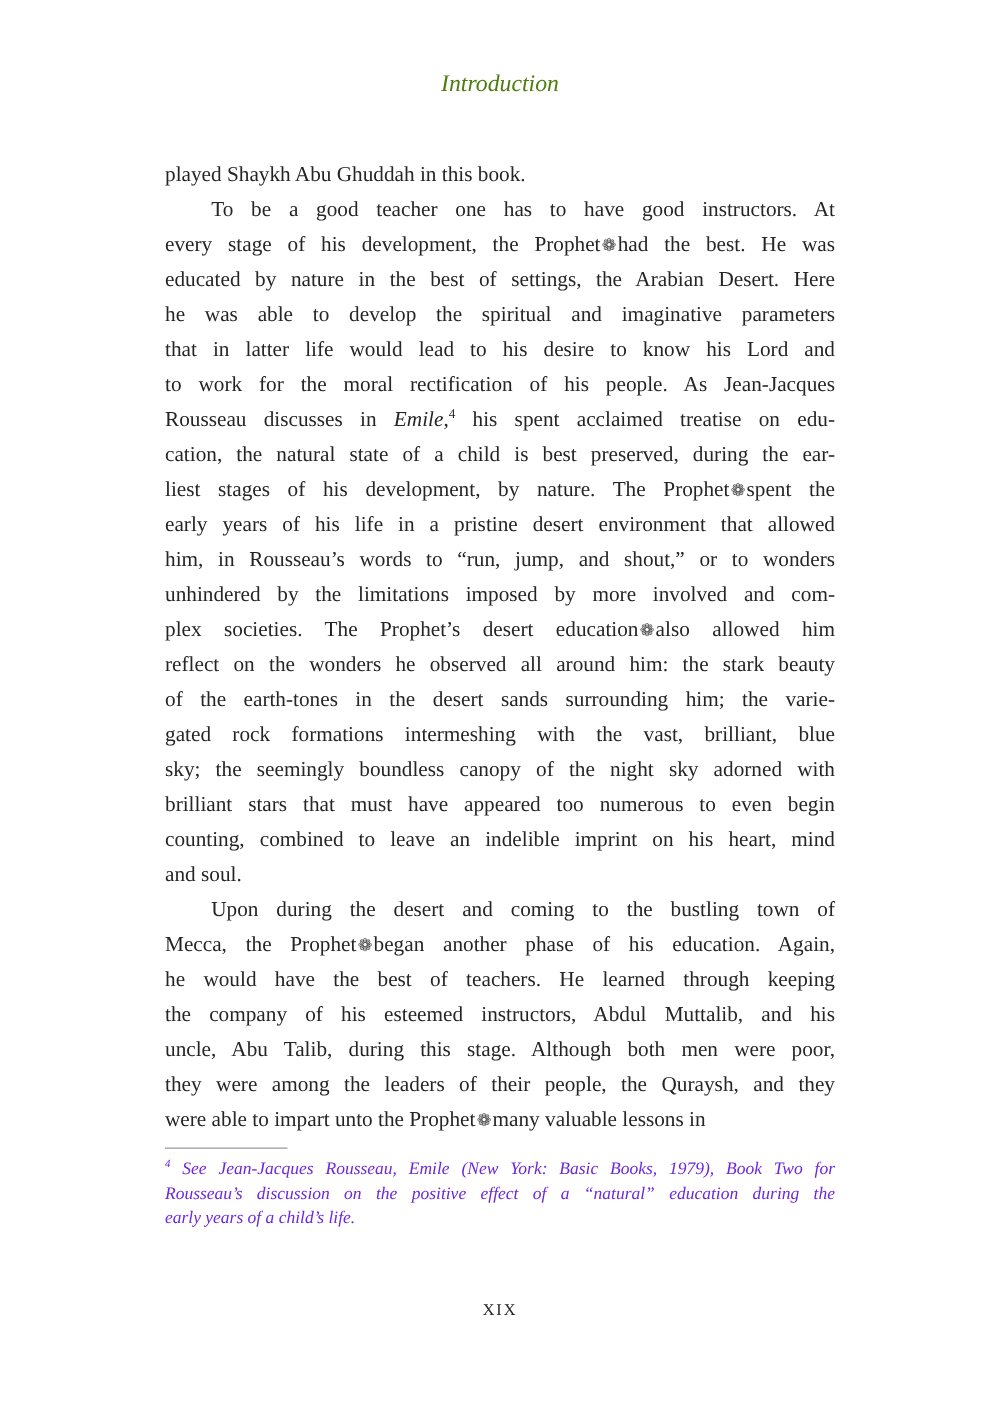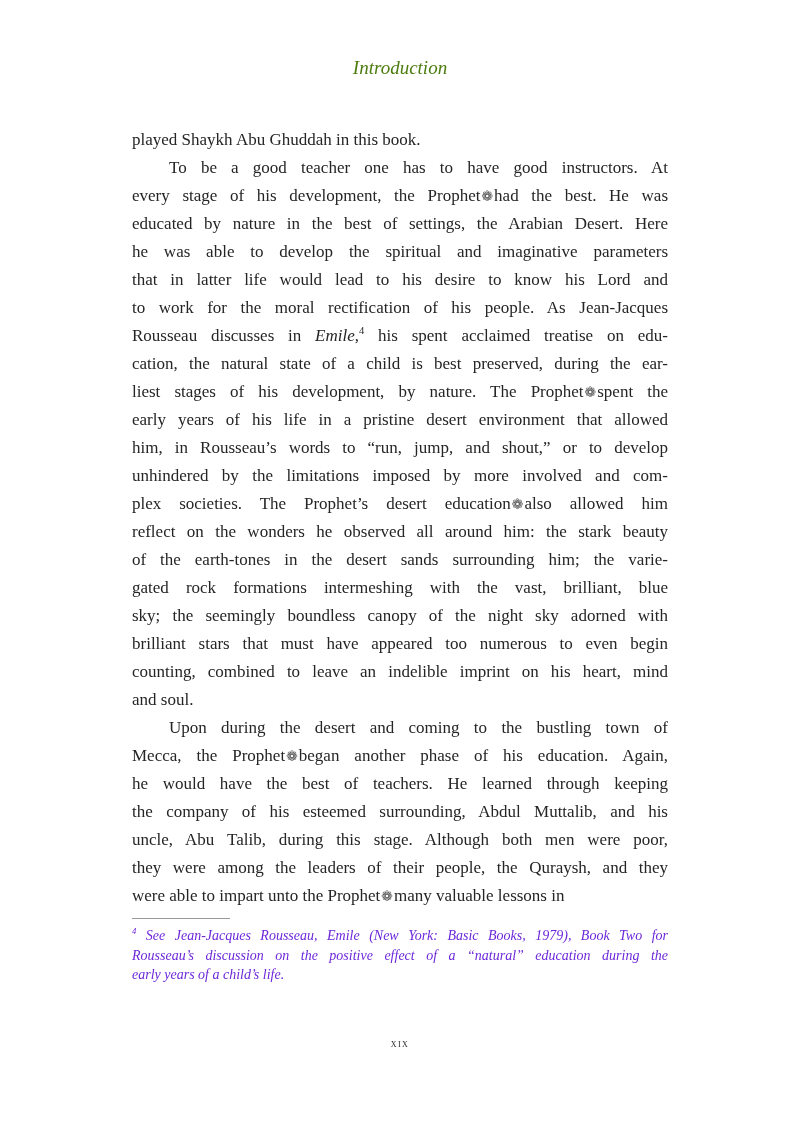--- a/index.html
+++ b/index.html
@@ -44,21 +44,21 @@
     margin: 8px 0 7px 0;
   }
   .footnote .line {
     height: 19.5px; line-height: 19.5px;
     font-size: 14px; font-style: italic; color: #6d28d9;
   }
   .footnote sup.sup { font-style: italic; }
 
   .folio {
     position: absolute; top: 1036px; left: 132px; width: 536px;
-    text-align: center; font-size: 12px;
+    text-align: center; font-size: 19px;
     font-variant: small-caps; letter-spacing: 1.5px; color: #1f1f1f;
   }
 </style>
 </head>
 <body>
 
 <div class="page">
 
   <div class="running-head">Introduction</div>
 
@@ -67,34 +67,34 @@
       <div class="line indent"><span class="run">To be a good teacher one has to have good instructors.  At</span></div>
       <div class="line"><span class="run">every stage of his development, the Prophet</span><span class="pbuh">❁</span><span class="run">had the best. He was</span></div>
       <div class="line"><span class="run">educated by nature in the best of settings, the Arabian Desert. Here</span></div>
       <div class="line"><span class="run">he was able to develop the spiritual and imaginative parameters</span></div>
       <div class="line"><span class="run">that in latter life would lead to his desire to know his Lord and</span></div>
       <div class="line"><span class="run">to work for the moral rectification of his people. As Jean-Jacques</span></div>
       <div class="line"><span class="run">Rousseau discusses in </span><span class="it">Emile</span><span class="run">,</span><sup class="sup">4</sup><span class="run"> his spent acclaimed treatise on edu-</span></div>
       <div class="line"><span class="run">cation, the natural state of a child is best preserved, during the ear-</span></div>
       <div class="line"><span class="run">liest stages of his development, by nature. The Prophet</span><span class="pbuh">❁</span><span class="run">spent the</span></div>
       <div class="line"><span class="run">early years of his life in a pristine desert environment that allowed</span></div>
-      <div class="line"><span class="run">him, in Rousseau’s words to “run, jump, and shout,” or to develop</span></div>
+      <div class="line"><span class="run">him, in Rousseau’s words to “run, jump, and shout,” or to wonders</span></div>
       <div class="line"><span class="run">unhindered by the limitations imposed by more involved and com-</span></div>
       <div class="line"><span class="run">plex societies. The Prophet’s desert education</span><span class="pbuh">❁</span><span class="run">also allowed him</span></div>
       <div class="line"><span class="run">reflect on the wonders he observed all around him: the stark beauty</span></div>
       <div class="line"><span class="run">of the earth-tones in the desert sands surrounding him; the varie-</span></div>
       <div class="line"><span class="run">gated rock formations intermeshing with the vast, brilliant, blue</span></div>
       <div class="line"><span class="run">sky; the seemingly boundless canopy of the night sky adorned with</span></div>
       <div class="line"><span class="run">brilliant stars that must have appeared too numerous to even begin</span></div>
       <div class="line"><span class="run">counting, combined to leave an indelible imprint on his heart, mind</span></div>
       <div class="line end"><span class="run">and soul.</span></div>
       <div class="line indent"><span class="run">Upon during the desert and coming to the bustling town of</span></div>
       <div class="line"><span class="run">Mecca, the Prophet</span><span class="pbuh">❁</span><span class="run">began another phase of his education. Again,</span></div>
       <div class="line"><span class="run">he would have the best of teachers. He learned through keeping</span></div>
-      <div class="line"><span class="run">the company of his esteemed surrounding, Abdul Muttalib, and his</span></div>
+      <div class="line"><span class="run">the company of his esteemed instructors, Abdul Muttalib, and his</span></div>
       <div class="line"><span class="run">uncle, Abu Talib, during this stage. Although both men were poor,</span></div>
       <div class="line"><span class="run">they were among the leaders of their people, the Quraysh, and they</span></div>
       <div class="line end"><span class="run">were able to impart unto the Prophet</span><span class="pbuh">❁</span><span class="run">many valuable lessons in</span></div>
     </div>
 
   <div class="footnote">
     <div class="footnote-rule"></div>
     <div id="footnote-lines">
         <div class="line"><sup class="sup">4</sup><span class="run"> See Jean-Jacques Rousseau, Emile (New York: Basic Books, 1979), Book Two for</span></div>
         <div class="line"><span class="run">Rousseau’s discussion on the positive effect of a “natural” education during the</span></div>

